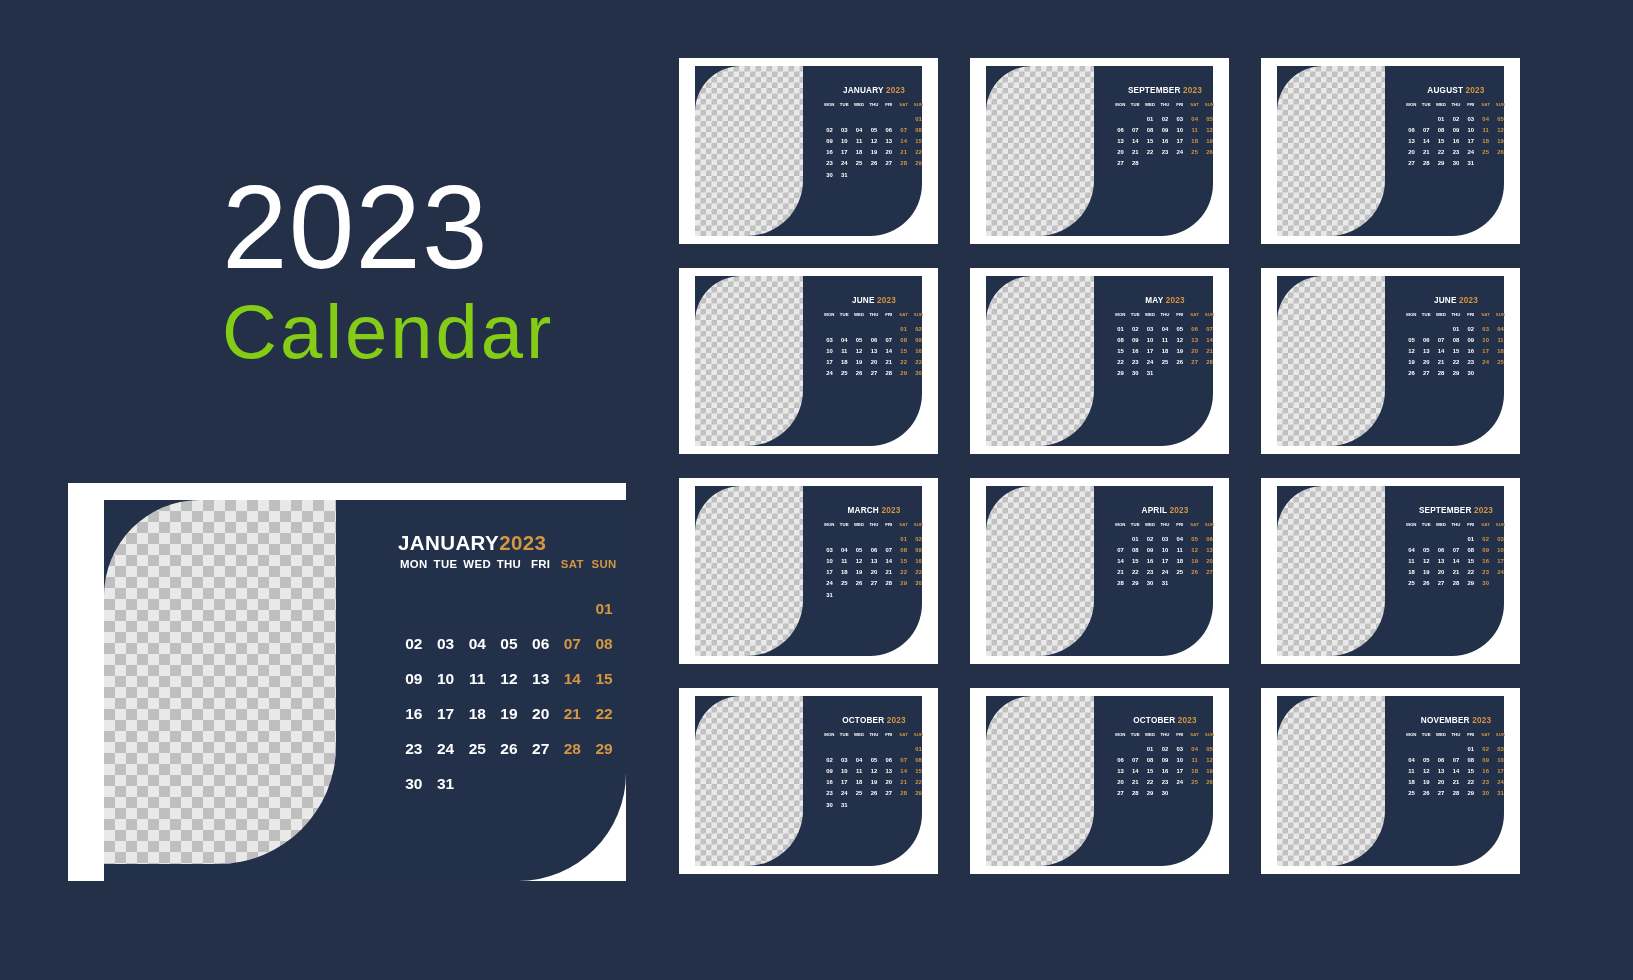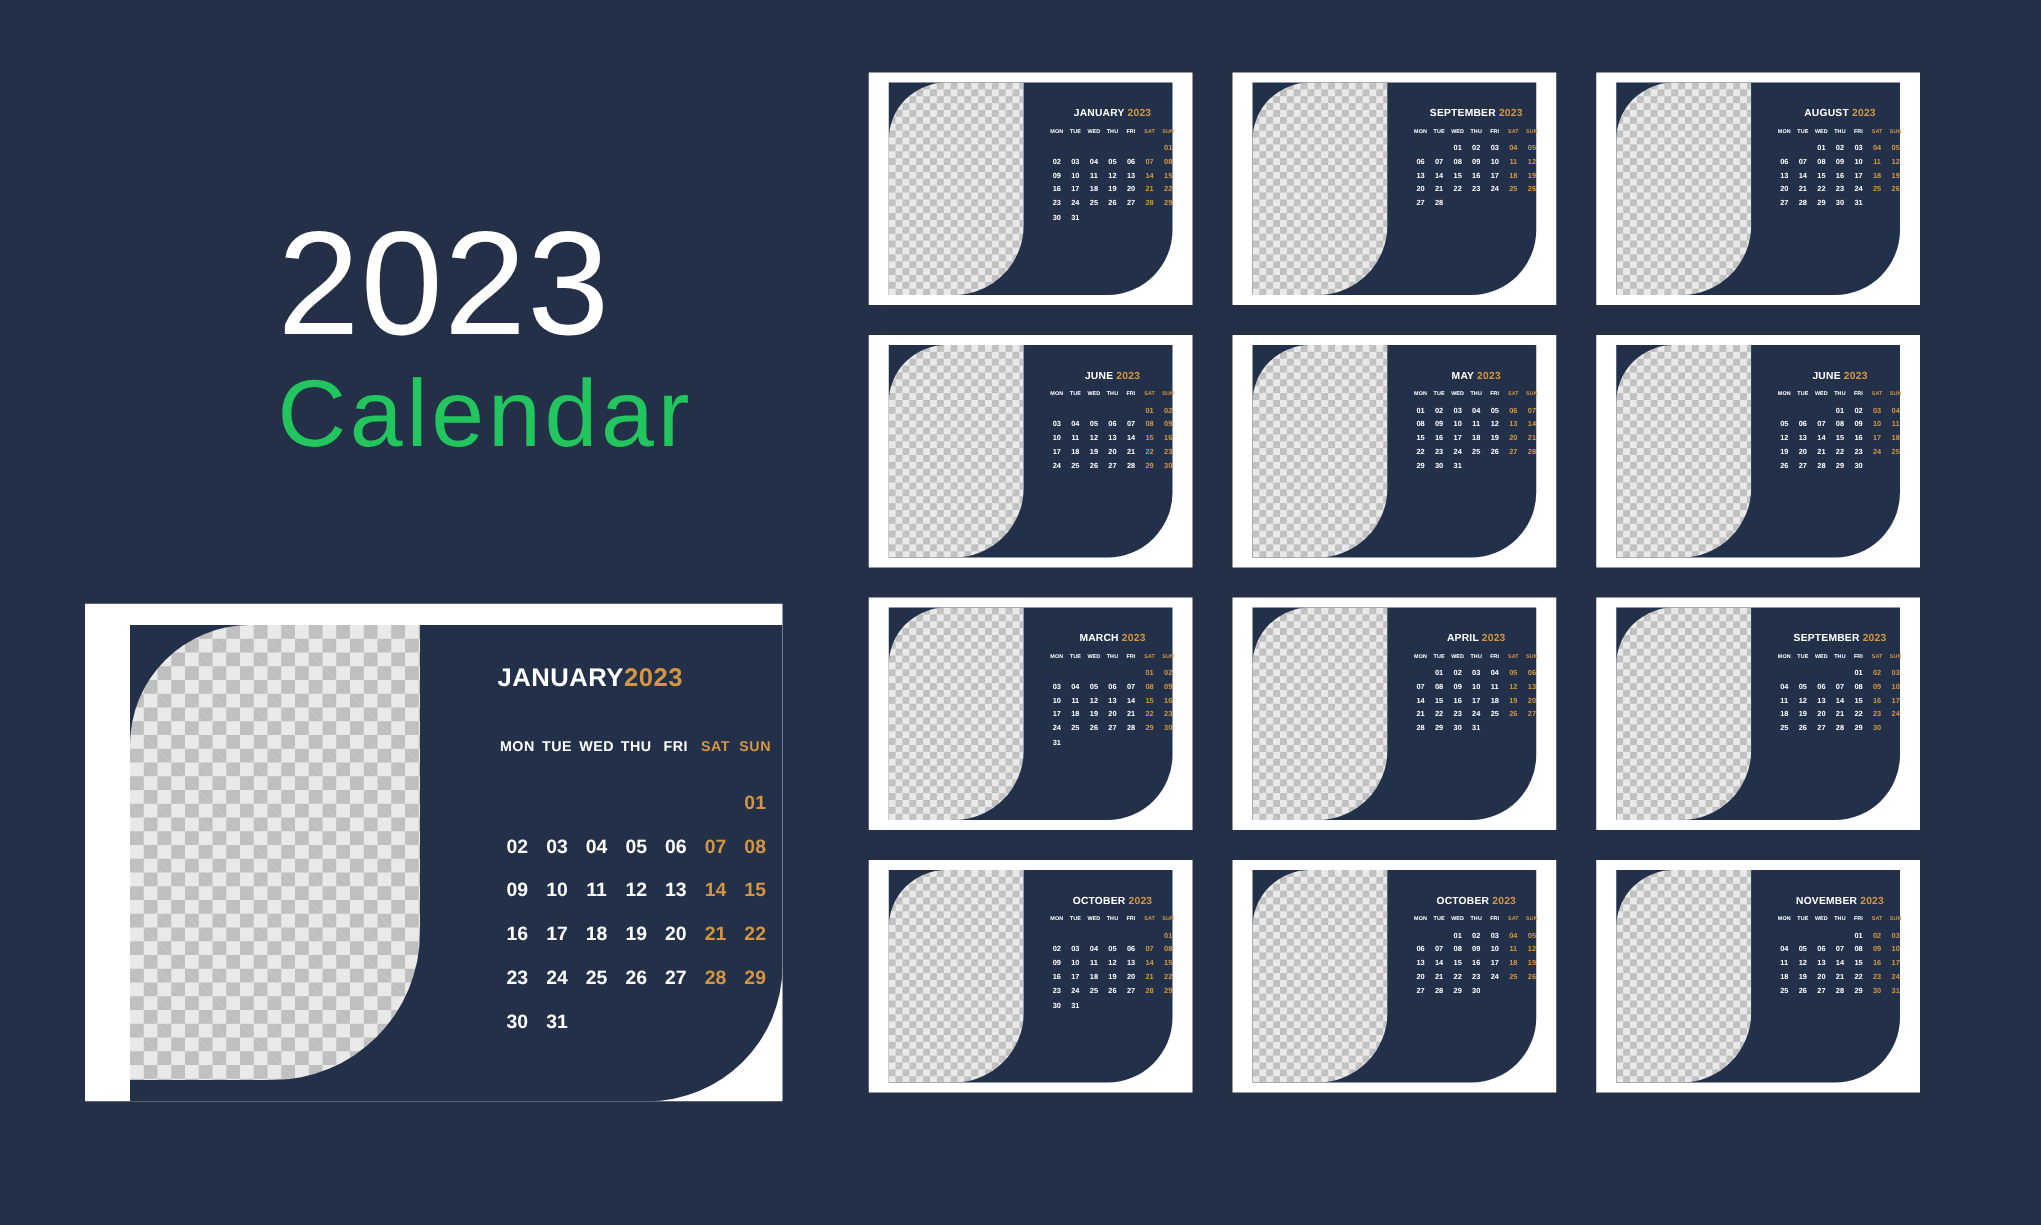--- a/index.html
+++ b/index.html
@@ -29,21 +29,21 @@
     font-size: 118px;
     font-weight: 400;
     color: #ffffff;
     line-height: 0.98;
     letter-spacing: 1px;
   }
 
   #title-word {
     font-size: 76px;
     font-weight: 300;
-    color: #22c55e;
+    color: #84cc16;
     line-height: 1.1;
     letter-spacing: 3px;
     margin-top: 4px;
   }
 
   
 
   .cal-card {
     background: #ffffff;
     position: relative;
@@ -101,21 +101,21 @@
     top: 48px;
     width: 222px;
     z-index: 3;
   }
 
   #feature-cal .cal-title {
     font-size: 20.5px;
     font-weight: bold;
     letter-spacing: 0.4px;
     color: #ffffff;
-    margin-bottom: 37px;
+    margin-bottom: 3px;
     white-space: nowrap;
   }
   #feature-cal .cal-title .yr { color: #d59641; }
 
   #feature-cal table { border-collapse: collapse; width: 100%; }
   #feature-cal th {
     font-size: 11.4px;
     font-weight: bold;
     color: #ffffff;
     letter-spacing: 0.4px;
@@ -130,21 +130,21 @@
     color: #ffffff;
     text-align: center;
     padding: 8.5px 0;
   }
   #feature-cal td.we { color: #d59641; }
 
   
 
   #month-grid {
     position: absolute;
-    left: 695px;
+    left: 679px;
     top: 58px;
     width: 922px;
     height: 818px;
     display: grid;
     grid-template-columns: repeat(3, 259px);
     grid-template-rows: repeat(4, 186px);
     column-gap: 32px;
     row-gap: 24px;
   }
 

